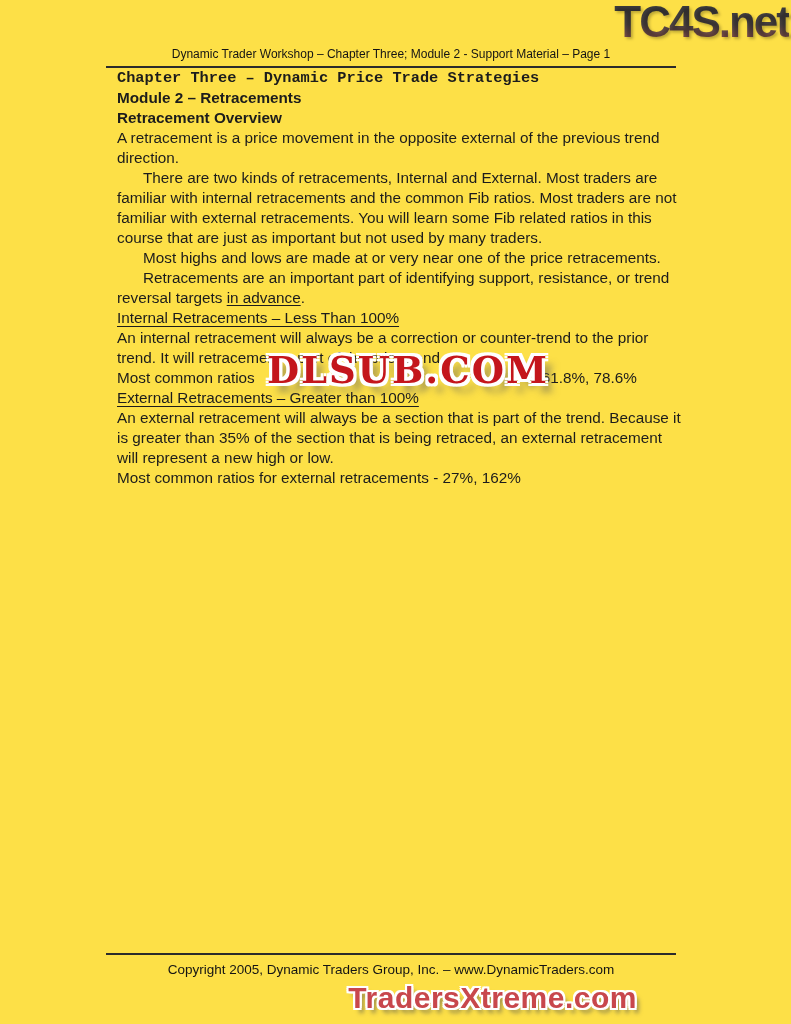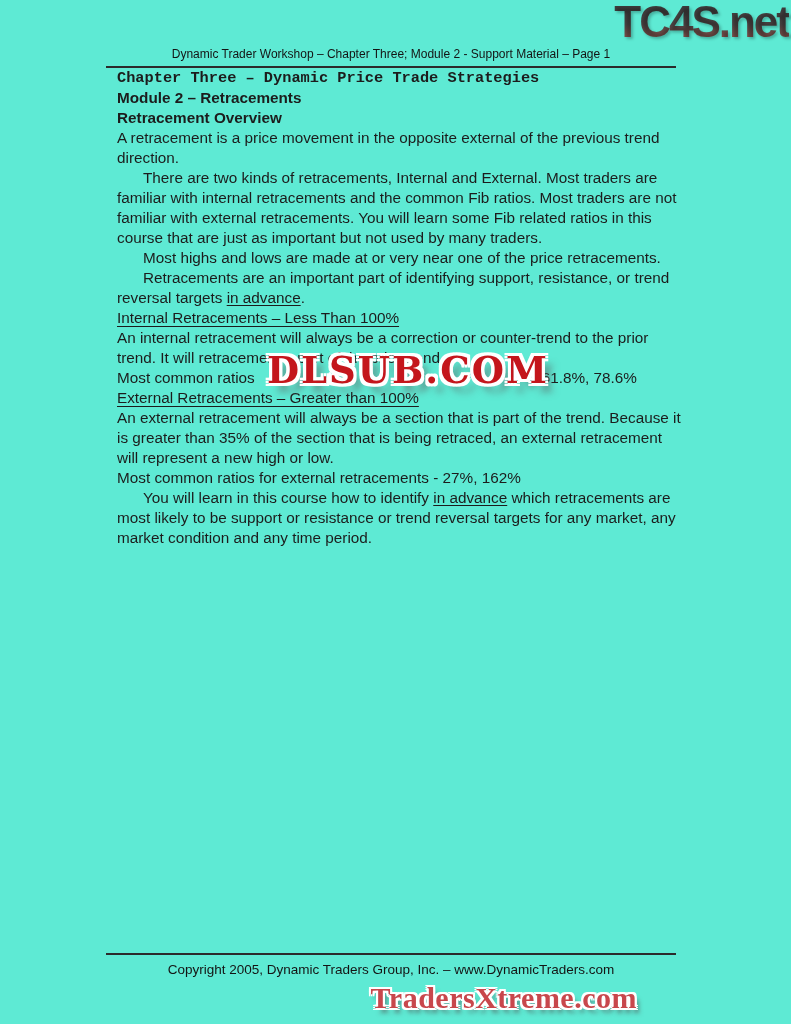--- a/index.html
+++ b/index.html
@@ -6,21 +6,21 @@
   html, body { margin: 0; padding: 0; }
   body {
     width: 791px; height: 1024px;
     background: #ffffff;
     font-family: "Liberation Sans", sans-serif;
     color: #1c1c1c;
   }
   .page {
     position: relative;
     width: 791px; height: 1024px;
-    background: #5eead4;
+    background: #fde047;
     overflow: hidden;
   }
 
   
   .header { position: relative; height: 68px; }
   .tc4s {
     position: absolute; top: 0px; right: 2px;
     font-family: "Liberation Sans", sans-serif;
     font-weight: 800;
     font-size: 44px;
@@ -106,21 +106,21 @@
   }
   .copyright {
     position: absolute; top: 9px; left: 106px; width: 570px;
     text-align: center;
     font-size: 13.5px;
     color: #141414;
     white-space: nowrap;
   }
   .txtreme {
     position: absolute; right: 3px; top: 27px;
-    font-family: Liberation Serif, serif;
+    font-family: Liberation Sans, sans-serif;
     font-weight: bold;
     font-size: 30px;
     line-height: 36px;
     letter-spacing: 0.5px;
     white-space: nowrap;
     color: #c8474c;
     text-shadow:
       -2px -2px 0 #ffffff, 2px -2px 0 #ffffff,
       -2px  2px 0 #ffffff, 2px  2px 0 #ffffff,
       -2px  0   0 #ffffff, 2px  0   0 #ffffff,
@@ -153,21 +153,20 @@
     <p class="p4 ind"><span>Retracements are an important part of identifying support, resistance, or trend reversal targets </span><span class="u">in advance</span><span>.</span></p>
 
     <p class="uh internal-h">Internal Retracements – Less Than 100%</p>
     <p class="p5">An internal retracement will always be a correction or counter-trend to the prior trend. It will retracement a part of the prior trend.</p>
     <p class="ratios"><span>Most common ratios</span><span class="wm-spacer"></span><span>61.8%, 78.6%</span><span class="dlsub">DLSUB.COM</span></p>
 
     <p class="uh external-h">External Retracements – Greater than 100%</p>
     <p class="p6">An external retracement will always be a section that is part of the trend. Because it is greater than 35% of the section that is being retraced, an external retracement will represent a new high or low.</p>
     <p class="ext-ratios">Most common ratios for external retracements - 27%, 162%</p>
 
-    <p class="closing ind"><span>You will learn in this course how to identify </span><span class="u">in advance</span><span> which retracements are most likely to be support or resistance or trend reversal targets for any market, any market condition and any time period.</span></p>
 
   </div>
 
   <div class="footer">
     <div class="footer-rule"></div>
     <div class="copyright">Copyright 2005, Dynamic Traders Group, Inc. – www.DynamicTraders.com</div>
     <div class="txtreme">TradersXtreme.com</div>
   </div>
 
 </div>

